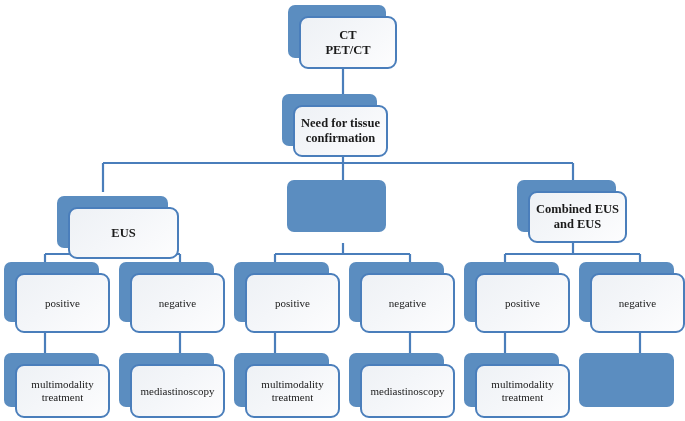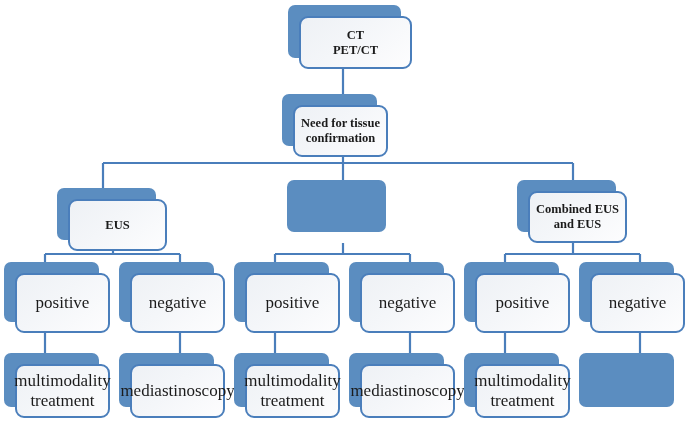--- a/index.html
+++ b/index.html
@@ -57,21 +57,21 @@
     color: #1b1b1b;
   }
   .node .face .txt {
     display: block;
     white-space: pre-line;
   }
 
   
   .tier-head .face { font-weight: bold; font-size: 12.5px; }
   .tier-mid  .face { font-weight: bold; font-size: 12.5px; }
-  .tier-leaf .face { font-weight: normal; font-size: 17px; }
+  .tier-leaf .face { font-weight: normal; font-size: 11px; }
 </style>
 </head>
 <body>
 
 <div id="canvas">
 
   <svg id="wires" viewBox="0 0 685 421" width="685" height="421" aria-hidden="true">
     <g fill="none" stroke="#4a7ebb" stroke-width="2.2" stroke-linecap="butt">
 
       <path d="M 343 69 L 343 105"></path>
@@ -100,35 +100,35 @@
       <path d="M 45 333 L 45 365"></path>
       <path d="M 180 333 L 180 365"></path>
       <path d="M 275 333 L 275 365"></path>
       <path d="M 410 333 L 410 365"></path>
       <path d="M 505 333 L 505 365"></path>
       <path d="M 640 333 L 640 365"></path>
     </g>
   </svg>
 
   <div id="nodes">
-      <div class="node tier-head" style="left: 288px; top: 5px; width: 124px; height: 64px; border-radius: 27px;">
+      <div class="node tier-head" style="left: 288px; top: 5px; width: 109px; height: 64px; border-radius: 27px;">
         <div class="shadow"></div>
         <div class="face">
           <span class="txt">CT
 PET/CT</span>
         </div>
       </div>
       <div class="node tier-head" style="left: 282px; top: 94px; width: 106px; height: 63px;">
         <div class="shadow"></div>
         <div class="face">
           <span class="txt">Need for tissue
 confirmation</span>
         </div>
       </div>
-      <div class="node tier-mid" style="left: 57px; top: 188px; width: 110px; height: 63px;">
+      <div class="node tier-mid" style="left: 57px; top: 196px; width: 122px; height: 63px;">
         <div class="shadow"></div>
         <div class="face">
           <span class="txt">EUS</span>
         </div>
       </div>
       <div class="node tier-mid" style="left: 287px; top: 180px; width: 110px; height: 63px;">
         <div class="shadow"></div>
       </div>
       <div class="node tier-mid" style="left: 517px; top: 180px; width: 110px; height: 63px;">
         <div class="shadow"></div>

